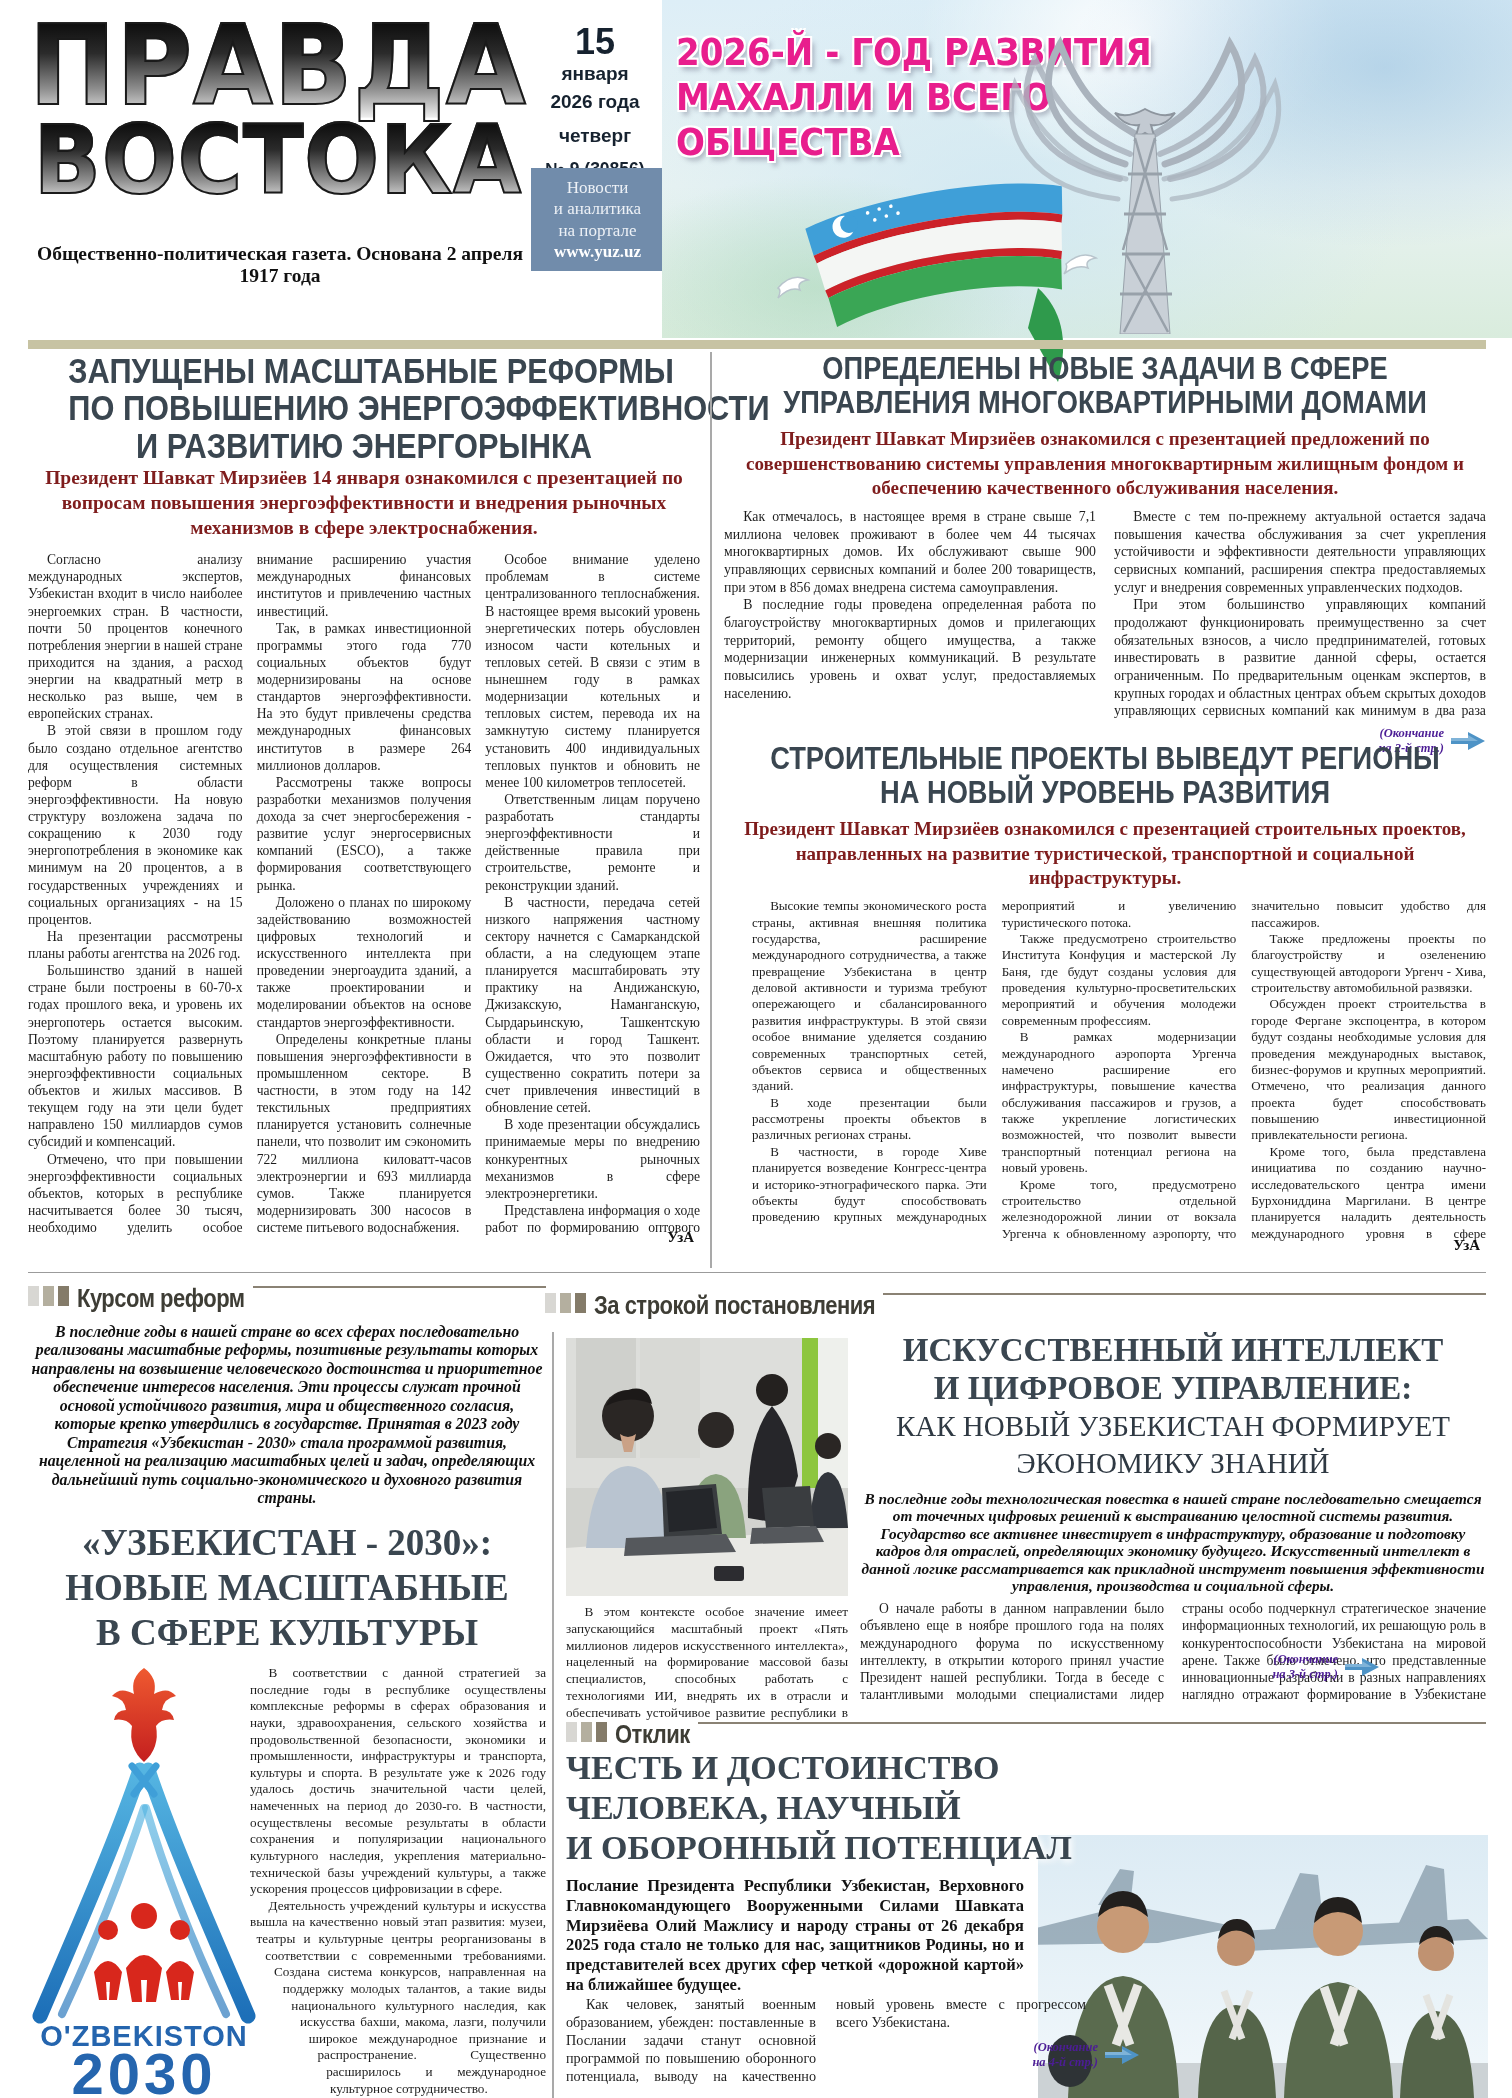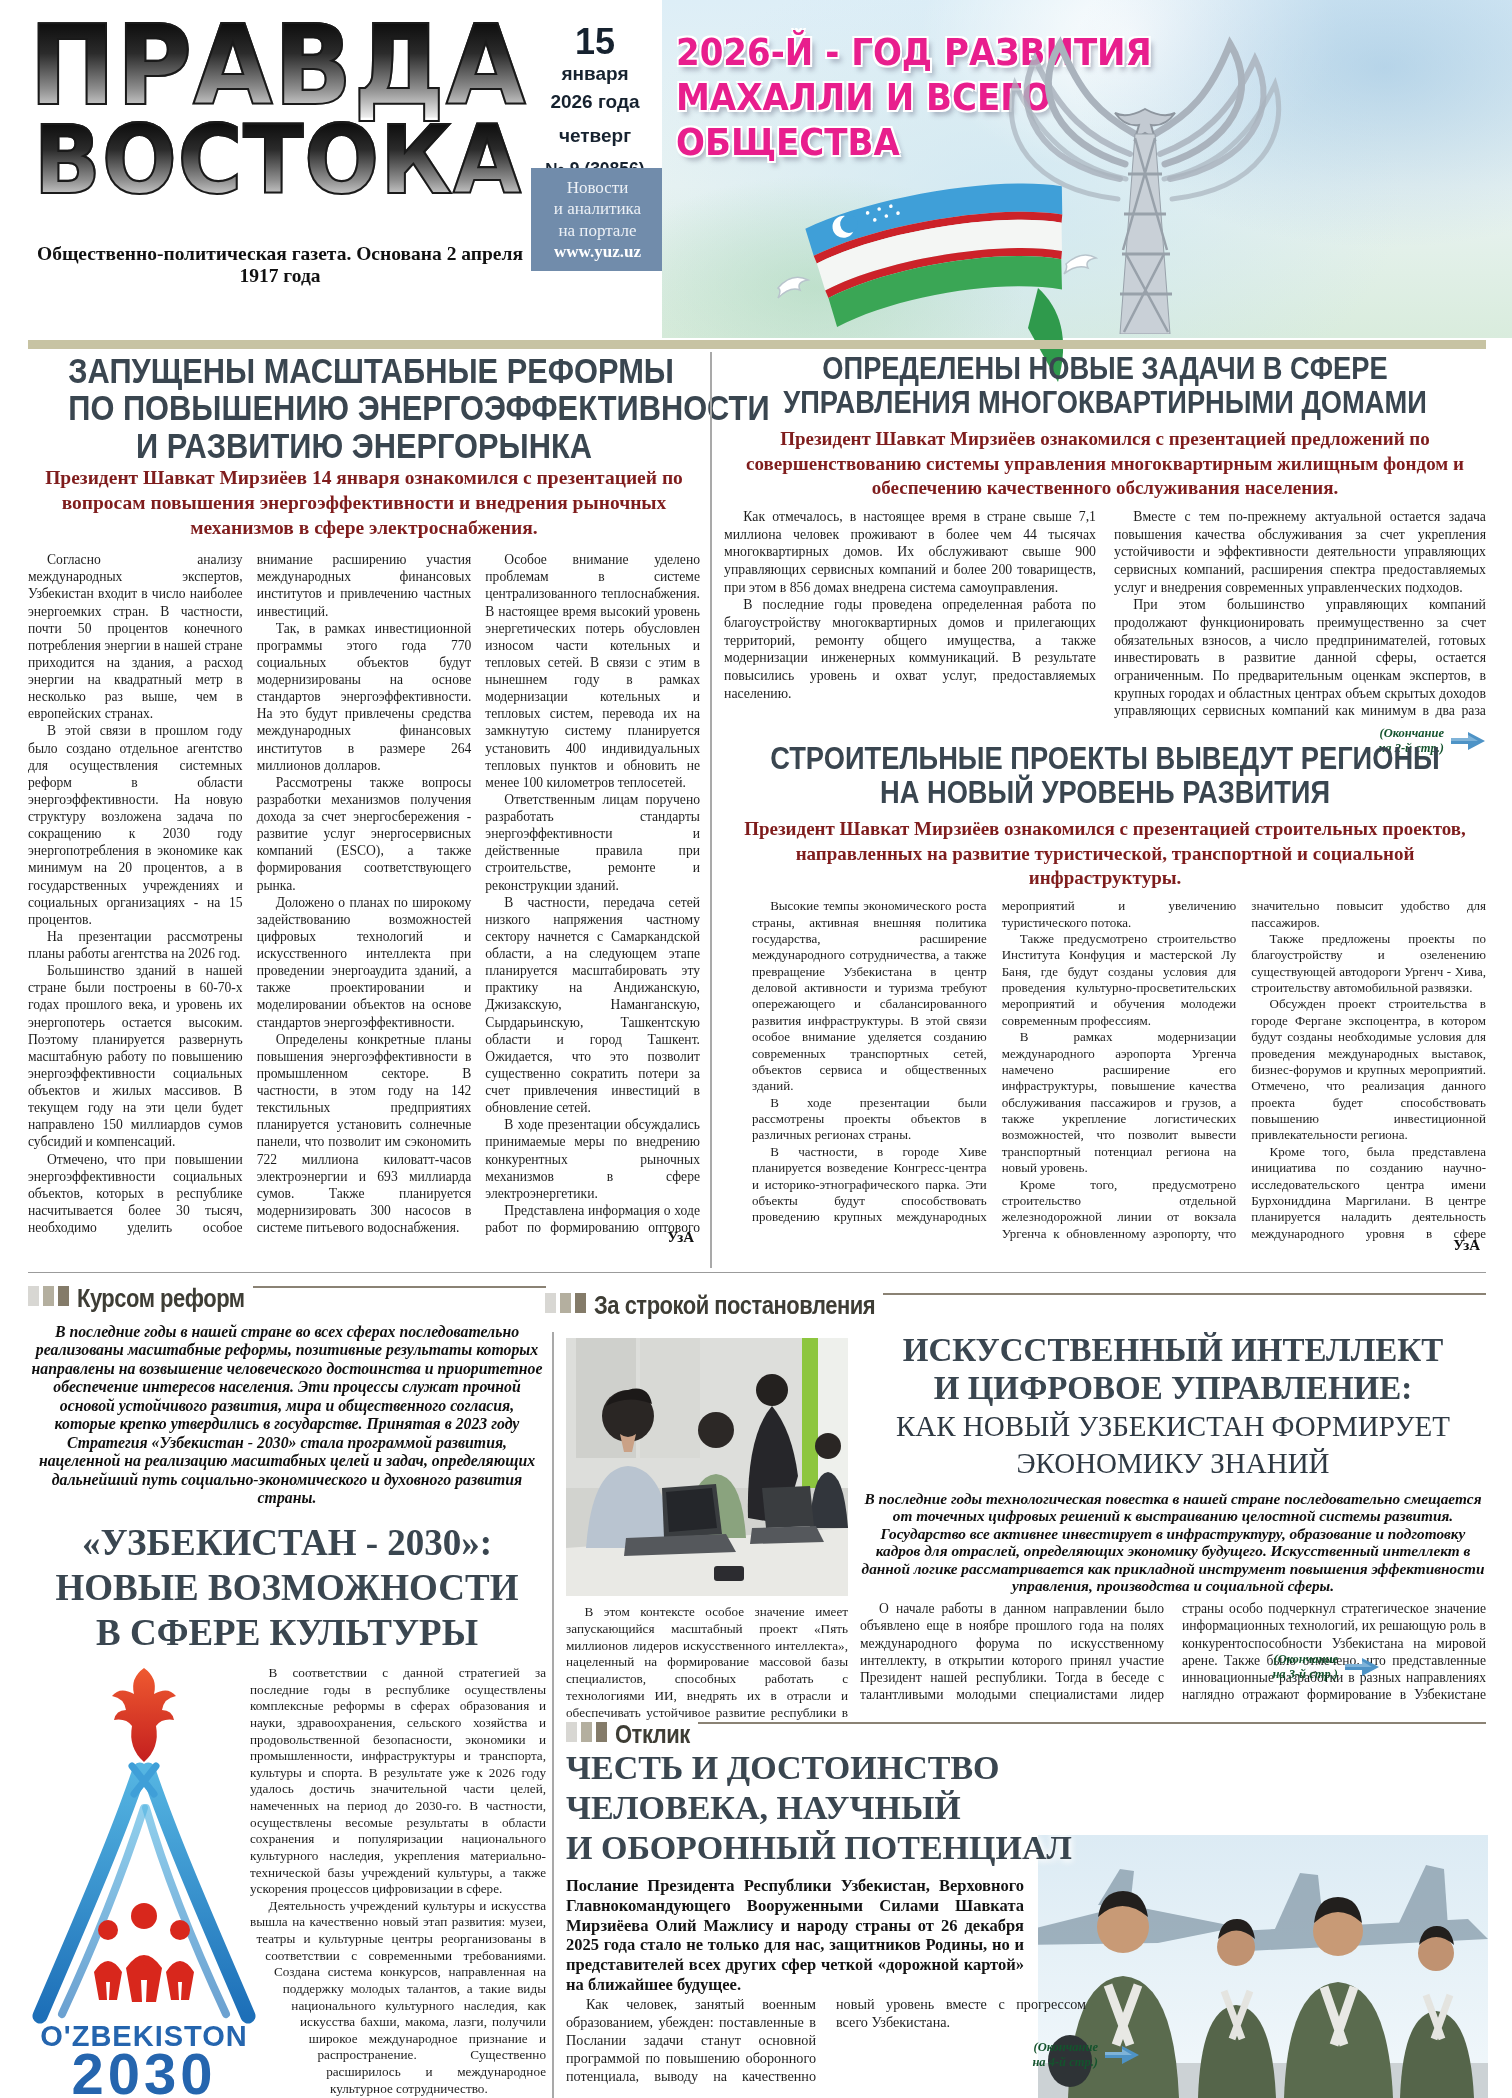--- a/index.html
+++ b/index.html
@@ -54,21 +54,21 @@
   .ksq i{display:block;width:11px;height:20px;}
   .ksq i:nth-child(1){background:#d8d7d3;}
   .ksq i:nth-child(2){background:#b4af9f;}
   .ksq i:nth-child(3){background:#847b69;}
   .klabel{font-family:"Liberation Sans",sans-serif;font-weight:bold;font-size:22px;
     color:#3e3d35;letter-spacing:-0.5px;transform:scaleY(1.15);white-space:nowrap;}
   .kline{flex:1;height:2px;background:#8a8274;}
   
   .cont{display:flex;justify-content:flex-end;align-items:center;gap:6px;}
   .cont .ctxt{font-style:italic;font-weight:bold;font-size:12.5px;line-height:1.2;
-    color:#14532d;text-align:right;}
+    color:#4c1d95;text-align:right;}
   
   .lead-italic{font-style:italic;font-weight:bold;text-align:center;color:#101010;}
   .serif-hl{font-family:"Liberation Serif",serif;font-weight:bold;color:#3a4650;text-align:center;}
   .floatcut{float:left;width:80px;height:450px;
     shape-outside:polygon(0% 60%, 100% 94%, 100% 100%, 0% 100%);}
   .logo2030-text{font-family:"Liberation Sans",sans-serif;font-weight:bold;fill:#2565ae;}
   
   .photo{position:absolute;display:block;}
 </style>
 </head>
@@ -229,21 +229,21 @@
           <i></i>
           <i></i>
           <i></i>
         </span>
       <span class="klabel">Курсом реформ</span>
       <span class="kline"></span>
     </div>
     <div class="lead-italic" style="font-size:15.8px;line-height:1.17;margin-top:11px;">В последние годы в нашей стране во всех сферах последовательно реализованы масштабные реформы, позитивные результаты которых направлены на возвышение человеческого достоинства и приоритетное обеспечение интересов населения. Эти процессы служат прочной основой устойчивого развития, мира и общественного согласия, которые крепко утвердились в государстве. Принятая в 2023 году Стратегия «Узбекистан - 2030» стала программой развития, нацеленной на реализацию масштабных целей и задач, определяющих дальнейший путь социально-экономического и духовного развития страны.</div>
     <div class="serif-hl" style="font-size:37px;line-height:1.22;margin-top:12px;">
       <div>«УЗБЕКИСТАН - 2030»:</div>
-      <div>НОВЫЕ ВОЗМОЖНОСТИ</div>
+      <div>НОВЫЕ МАСШТАБНЫЕ</div>
       <div>В СФЕРЕ КУЛЬТУРЫ</div>
     </div>
 
     <svg class="photo" style="left:-6px;top:372px;" width="244" height="440" viewBox="0 0 244 440">
       <defs>
         <linearGradient id="bluearc" x1="0" y1="0" x2="0" y2="1">
           <stop offset="0" stop-color="#55b5e2"></stop>
             <stop offset="1" stop-color="#1d6fb8"></stop>
         </linearGradient>
         <linearGradient id="redbird" x1="0" y1="0" x2="0" y2="1">

